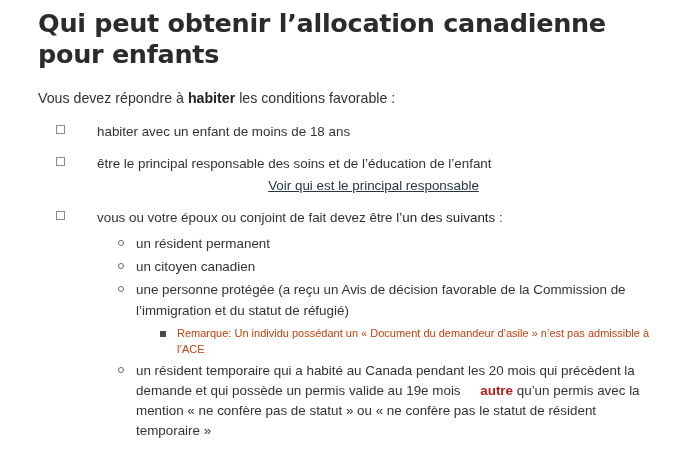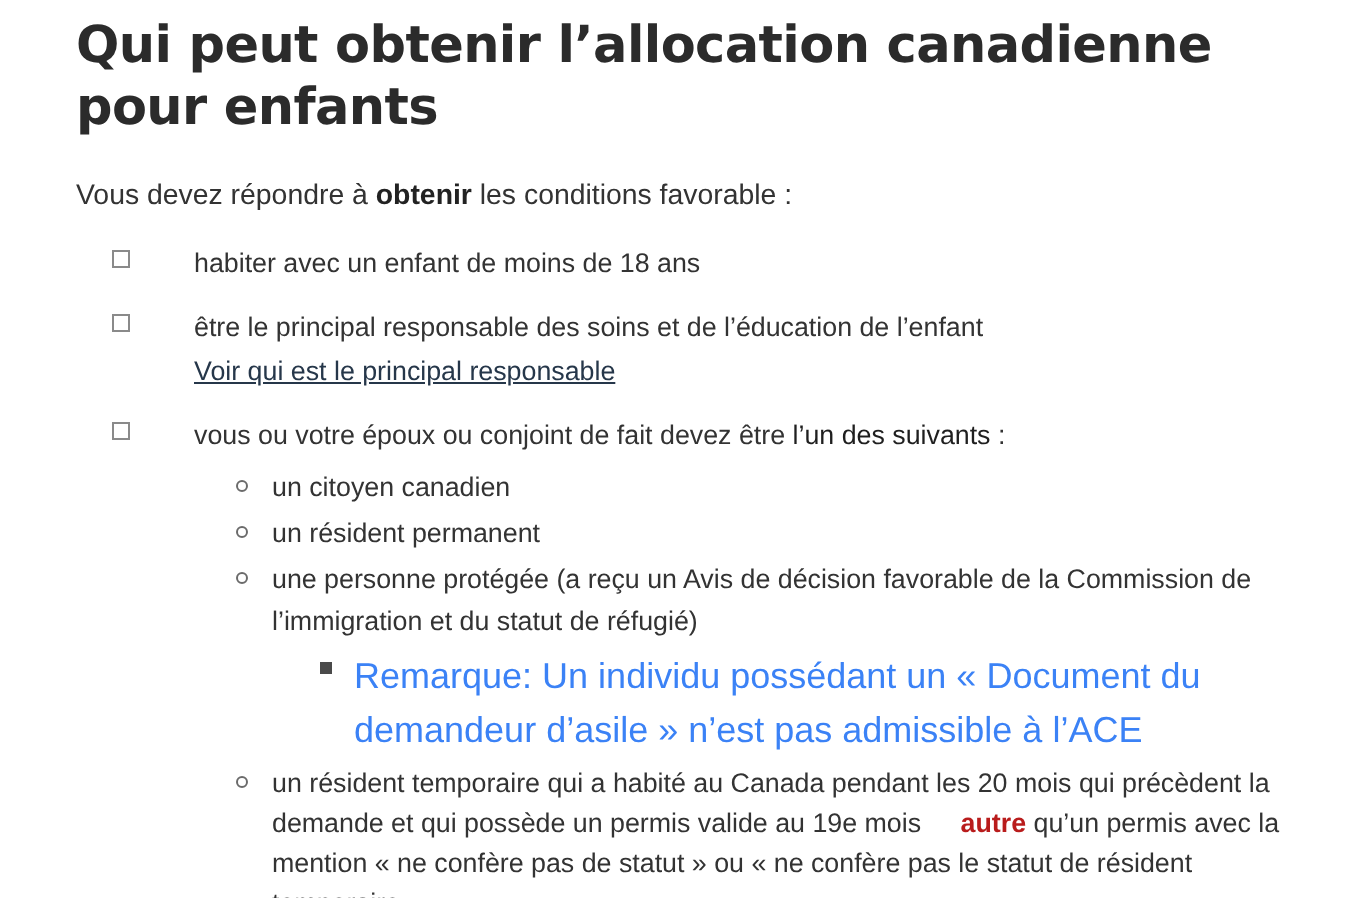--- a/index.html
+++ b/index.html
@@ -67,20 +67,21 @@
     box-sizing: border-box;
   }
   ul.lvl1 > li b { font-weight: normal; color: #1f1f1f; }
   a.doclink {
     color: #26374a;
     text-decoration: underline;
     font-size: 13.4px;
   }
   .sublink-line {
     margin-top: 2px;
+    text-align: center;
   }
   
   ul.lvl2 {
     list-style: none;
     margin: 6px 0 0 0;
     padding: 0 0 0 21px;
   }
   ul.lvl2 > li {
     position: relative;
     padding-left: 18px;
@@ -103,41 +104,41 @@
   ul.lvl2 > li b { font-weight: bold; color: #b91c1c; margin-left: 16px; }
   
   ul.lvl3 {
     list-style: none;
     margin: 4px 0 2px 0;
     padding: 0 0 0 24px;
   }
   ul.lvl3 > li {
     position: relative;
     padding-left: 17px;
-    font-size: 18px;
+    font-size: 11px;
     line-height: 1.5;
-    color: #3b82f6;
+    color: #c2410c;
   }
   ul.lvl3 > li > .sq {
     position: absolute;
     left: 0;
     top: 6px;
     width: 6px;
     height: 6px;
     background: #4a4a4a;
   }
 </style>
 </head>
 <body>
 
 <div class="page">
 
   <h1 class="page-title">Qui peut obtenir l’allocation canadienne pour enfants</h1>
 
-  <p class="intro"><span>Vous devez répondre à </span><b>obtenir</b><span> les conditions favorable :</span></p>
+  <p class="intro"><span>Vous devez répondre à </span><b>habiter</b><span> les conditions favorable :</span></p>
 
   <ul class="lvl1">
 
     <li>
       <span class="cb"></span>
       <span>habiter avec un enfant de moins de 18 ans</span>
     </li>
 
     <li>
       <span class="cb"></span>
@@ -149,26 +150,26 @@
 
 
     <li>
       <span class="cb"></span>
       <span>vous ou votre époux ou conjoint de fait devez être </span><b>l’un des suivants</b><span> :</span>
 
       <ul class="lvl2">
 
         <li>
           <span class="circ"></span>
-          <span>un citoyen canadien</span>
+          <span>un résident permanent</span>
         </li>
 
         <li>
           <span class="circ"></span>
-          <span>un résident permanent</span>
+          <span>un citoyen canadien</span>
         </li>
 
         <li>
           <span class="circ"></span>
           <span>une personne protégée (a reçu un Avis de décision favorable de la Commission de l’immigration et du statut de réfugié)</span>
           <ul class="lvl3">
             <li>
               <span class="sq"></span>
               <span>Remarque: Un individu possédant un « Document du demandeur d’asile » n’est pas admissible à l’ACE</span>
             </li>

